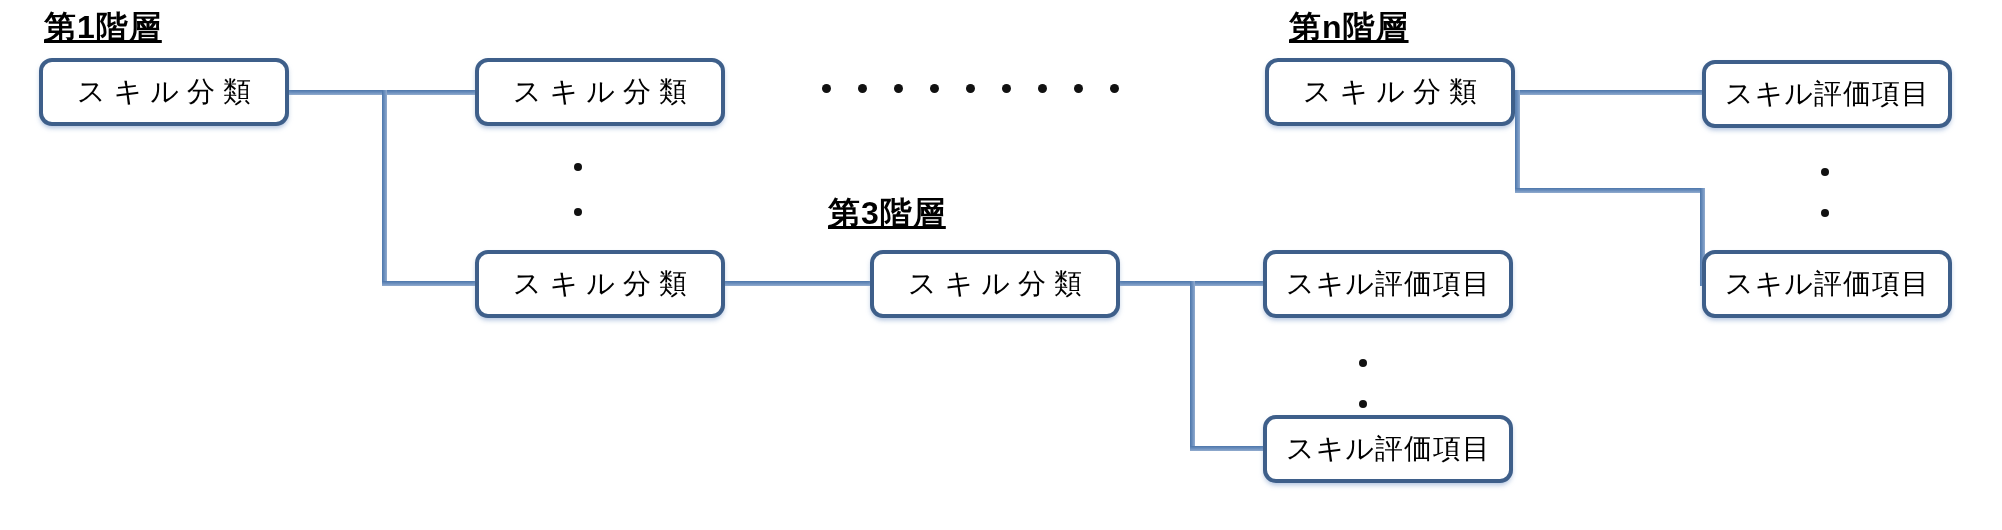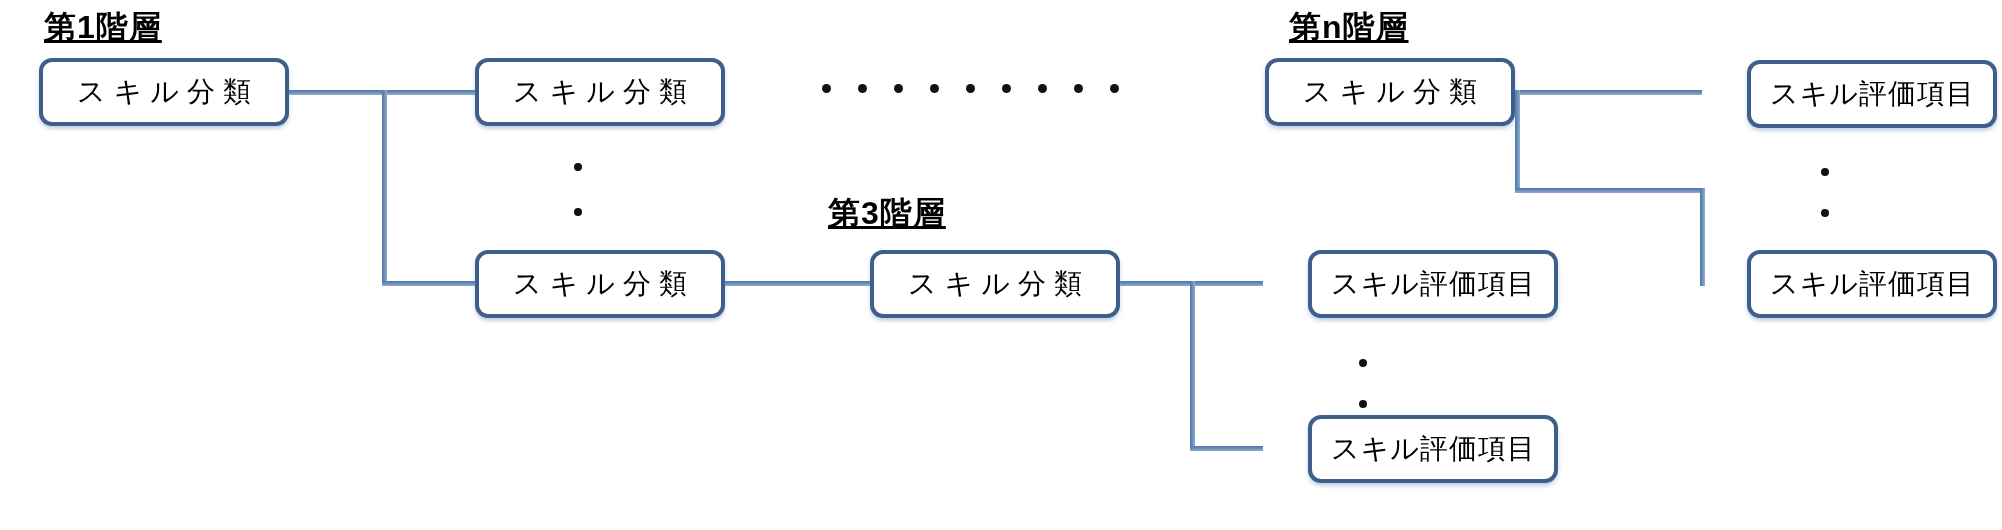--- a/index.html
+++ b/index.html
@@ -25,21 +25,21 @@
     box-sizing:border-box;
     border:4px solid #3e5f8a;
     border-radius:13px;
     background:#ffffff;
     display:flex;align-items:center;justify-content:center;
     font-size:28px;color:#000;
     white-space:nowrap;
     box-shadow:0 3px 5px -1px rgba(130,160,205,0.65);
   }
   .node-cat{letter-spacing:8px;text-indent:8px;}
-  .node-eval{letter-spacing:1px;text-indent:1px;margin-left:45px;}
+  .node-eval{letter-spacing:1px;text-indent:1px;}
   .conn{position:absolute;}
   .conn-h{height:5px;background:linear-gradient(180deg,#4d76aa 0%,#6f92c0 55%,#93acce 100%);}
   .conn-v{width:5px;background:linear-gradient(90deg,#4d76aa 0%,#6f92c0 55%,#93acce 100%);}
   .dotrow{position:absolute;display:flex;flex-direction:row;align-items:center;}
   .dotcol{position:absolute;display:flex;flex-direction:column;align-items:center;}
   .dot{background:#111;border-radius:50%;flex:0 0 auto;}
   .dotrow .dot{width:9px;height:9px;}
   .dotcol .dot{width:8px;height:8px;}
 </style>
 </head>

